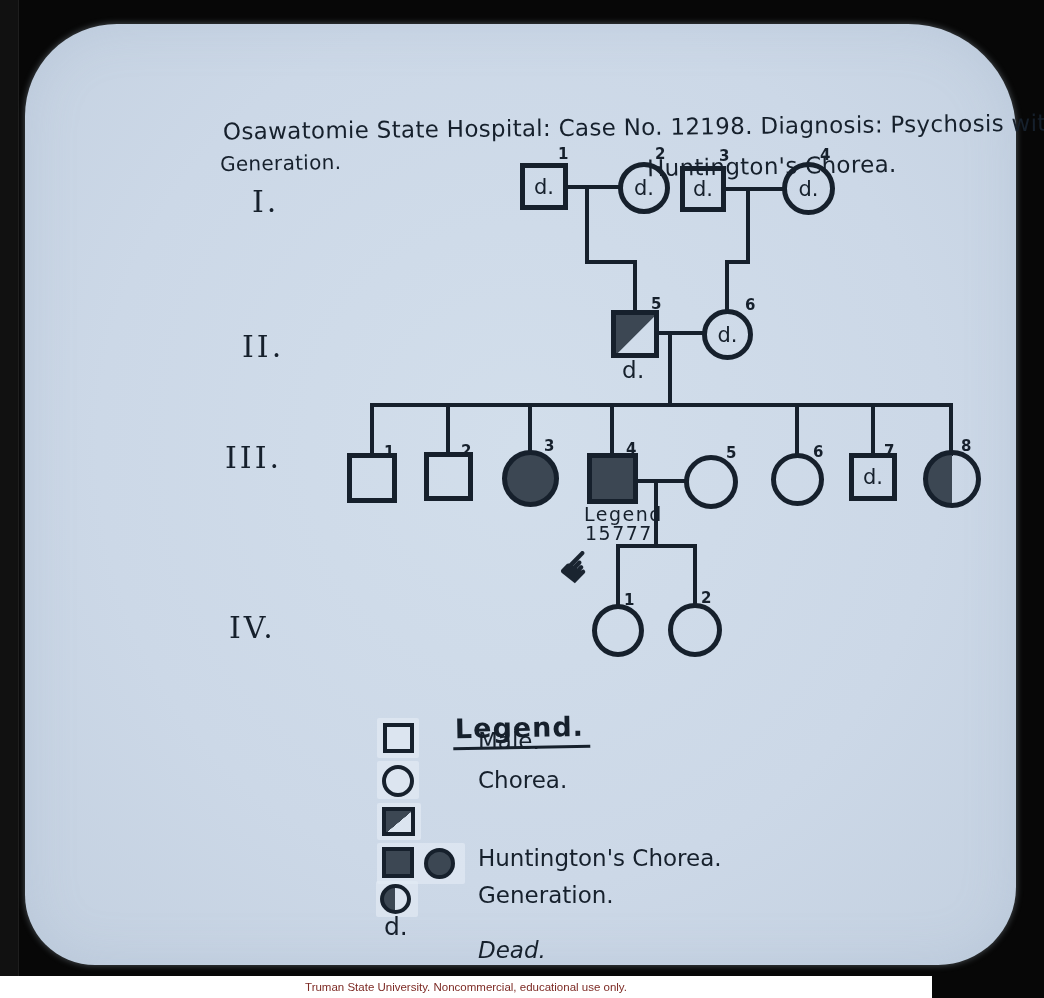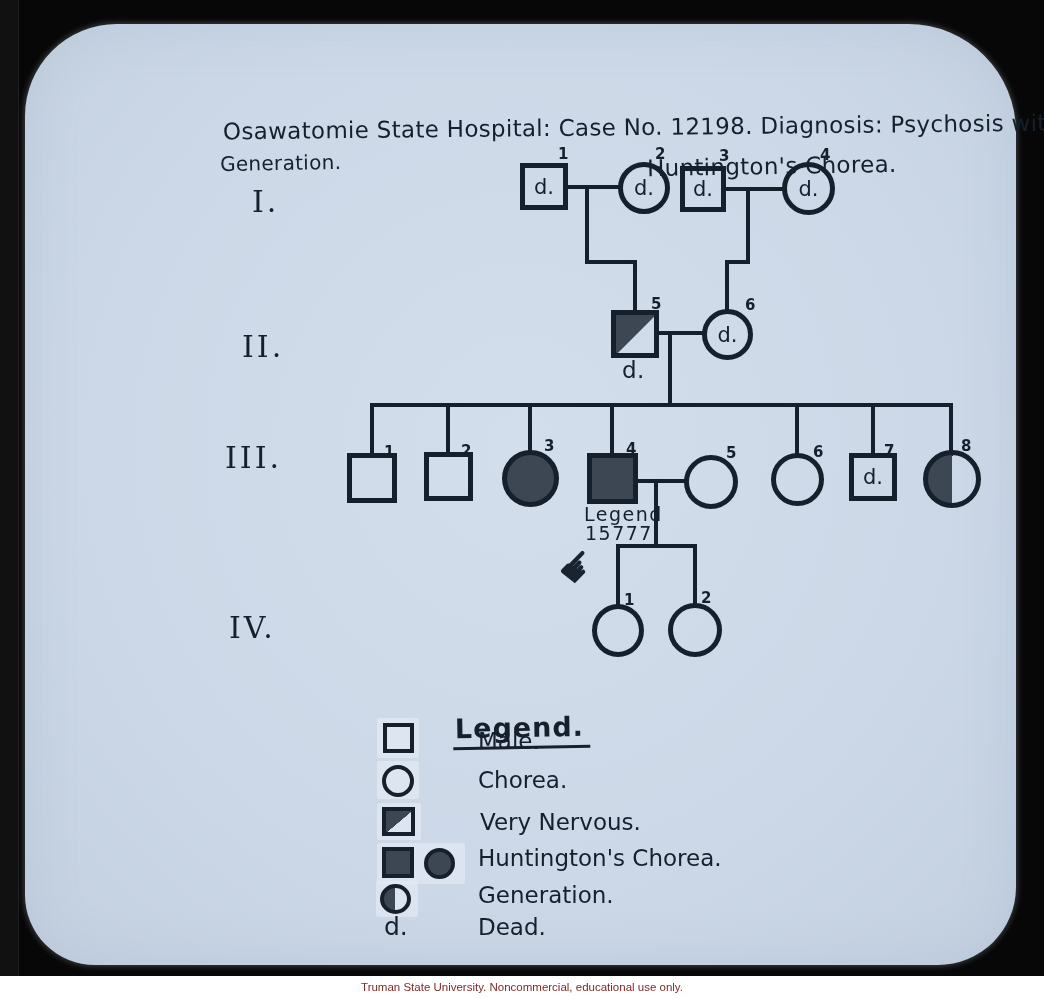--- a/index.html
+++ b/index.html
@@ -37,21 +37,21 @@
   .sup{position:absolute;font-size:15px;font-weight:bold;color:var(--ink);}
   .note{position:absolute;font-size:19px;letter-spacing:1.5px;color:var(--ink);white-space:nowrap;}
   .hand{position:absolute;left:534px;top:522px;font-size:42px;color:#1a2430;transform:rotate(-46deg);line-height:1;}
   .legend-title{position:absolute;left:428px;top:688px;font-size:27px;font-weight:700;letter-spacing:1px;
     border-bottom:3px solid var(--ink);padding:0 6px 3px 2px;transform:rotate(-1deg);}
   .legend-label{position:absolute;font-size:23px;white-space:nowrap;color:var(--ink);}
   .lsym{position:absolute;box-sizing:border-box;border:4px solid var(--ink);}
   .chip{position:absolute;background:#e3ebf4;opacity:.65;border-radius:2px;}
   .dletter{position:absolute;font-size:25px;color:var(--ink);}
   .footer{
-    position:absolute;left:0;top:976px;width:1044px;height:22px;background:#fff;
+    position:absolute;left:0;top:976px;width:932px;height:22px;background:#fff;
     display:flex;align-items:center;justify-content:center;
     font-family:"Liberation Sans",sans-serif;font-size:11.5px;color:var(--red);
   }
 </style>
 </head>
 <body>
 
 <div class="stage">
   <div class="frame-edge"></div>
 
@@ -166,32 +166,31 @@
     <div class="chip" style="left:352px;top:694px;width:42px;height:40px;"></div>
     <div class="lsym" style="left:358px;top:699px;width:31px;height:30px;"></div>
     <div class="legend-label" style="left:453px;top:704px;">Male.</div>
 
     <div class="chip" style="left:352px;top:737px;width:42px;height:38px;"></div>
     <div class="lsym circle" style="left:357px;top:741px;width:32px;height:32px;"></div>
     <div class="legend-label" style="left:453px;top:743px;">Chorea.</div>
 
     <div class="chip" style="left:352px;top:779px;width:44px;height:37px;"></div>
     <div class="lsym half-diag" style="left:357px;top:783px;width:33px;height:29px;"></div>
-    <div class="legend-label" style="left:455px;top:785px;">Very Nervous.</div>
 
     <div class="chip" style="left:352px;top:819px;width:88px;height:41px;"></div>
     <div class="lsym filled" style="left:357px;top:823px;width:32px;height:31px;"></div>
     <div class="lsym circle filled" style="left:399px;top:824px;width:31px;height:31px;"></div>
     <div class="legend-label" style="left:453px;top:821px;">Huntington's Chorea.</div>
 
     <div class="chip" style="left:351px;top:857px;width:42px;height:36px;"></div>
     <div class="lsym circle half-left" style="left:355px;top:860px;width:31px;height:30px;"></div>
     <div class="legend-label" style="left:453px;top:858px;">Generation.</div>
 
     <div class="dletter" style="left:359px;top:888px;">d.</div>
-    <div class="legend-label" style="left:453px;top:890px;">Dead.</div>
+    <div class="legend-label" style="left:453px;top:913px;font-style:italic;">Dead.</div>
 
   </div>
 
   <div class="footer">
     <span>Truman State University.  Noncommercial, educational use only.</span>
   </div>
 </div>
 
 </body></html>

